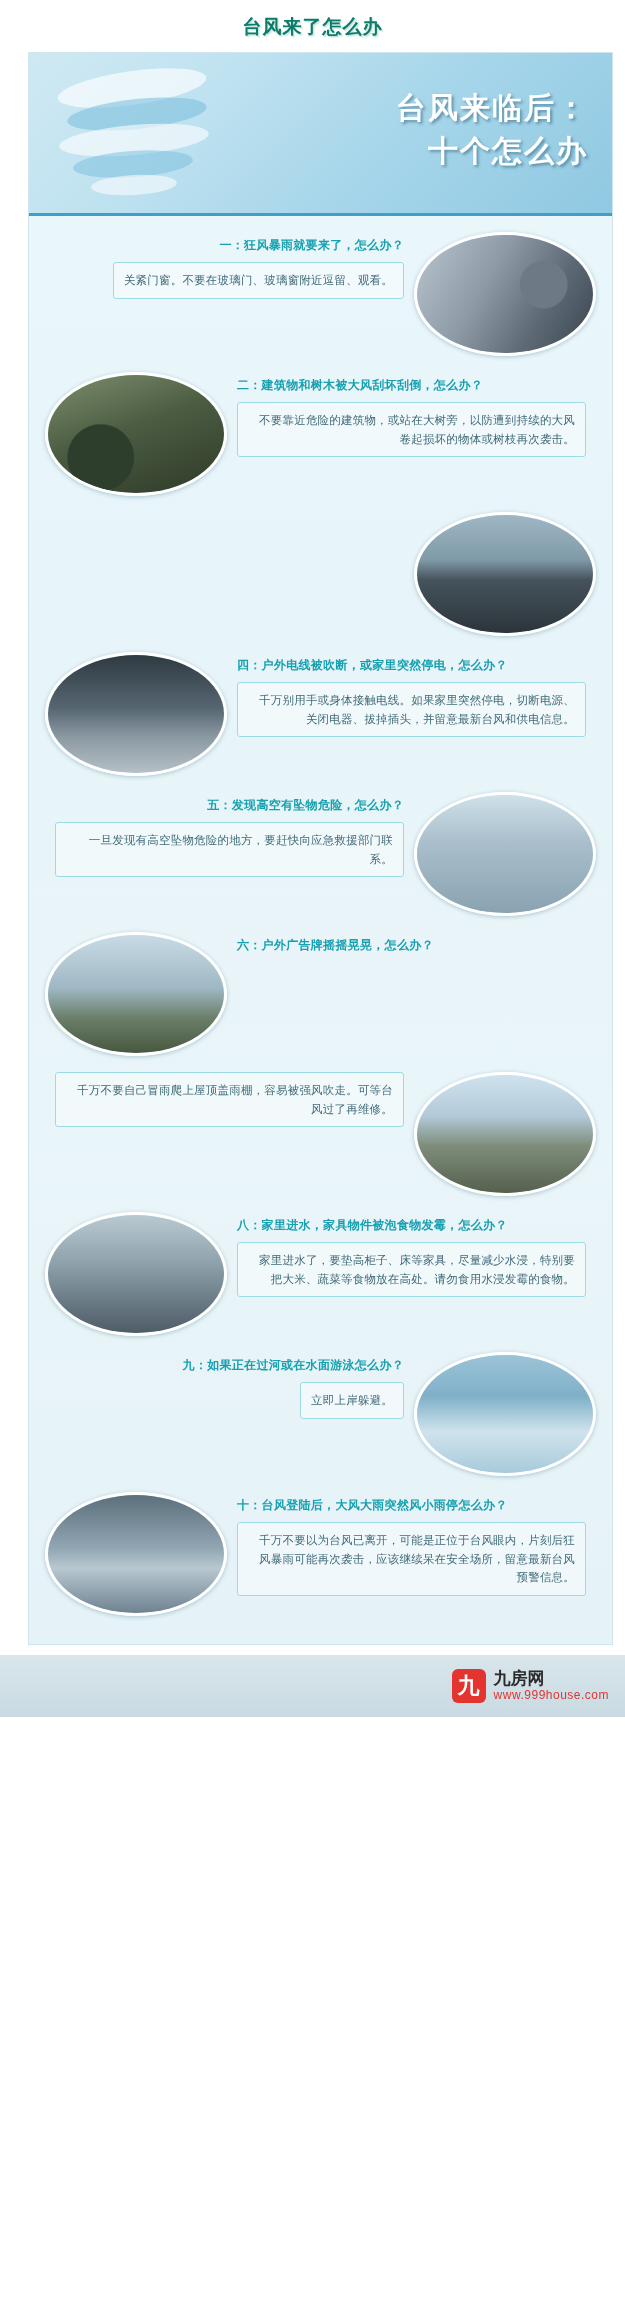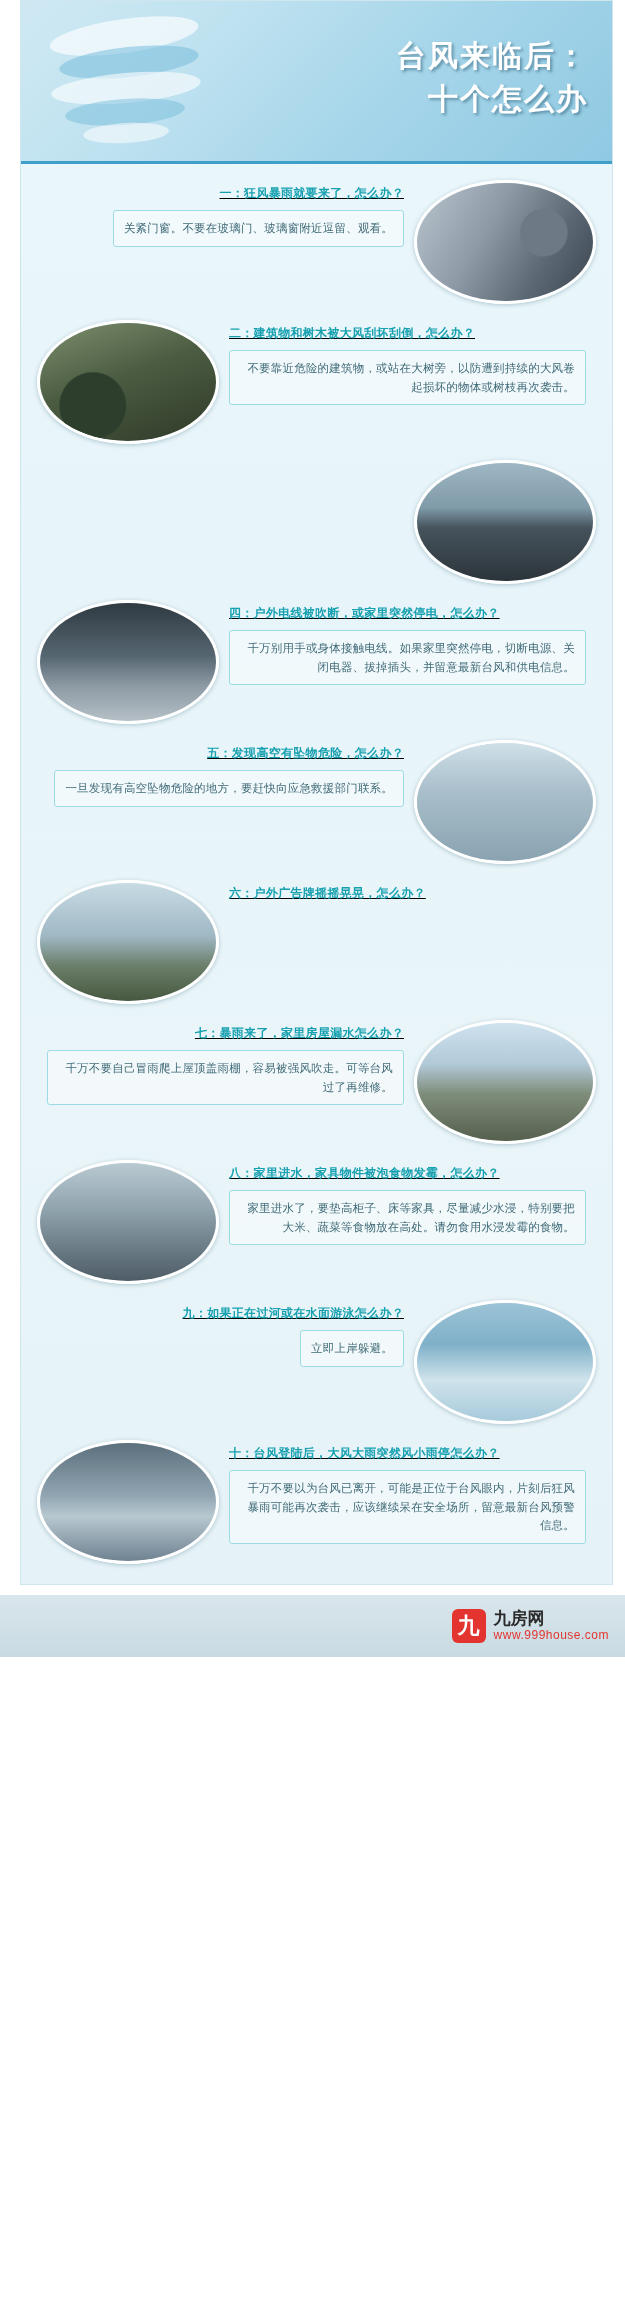--- a/index.html
+++ b/index.html
@@ -29,25 +29,24 @@
   }
   .top-title .shadow-text {
     position: relative;
     display: inline-block;
     color: #0f7a6a;
     text-shadow: 1px 1px 0 #bfe6de, 2px 2px 0 #e3f3f0;
   }
   
   .body-panel {
     position: relative;
-    margin: 0 12px 0 20px;
+    margin: 0 12px 0 28px;
     background: linear-gradient(180deg, #eaf7fb 0%, #e7f4f9 35%, #e9f5f8 70%, #e5f2f7 100%);
     border: 1px solid #cfe6ee;
-    padding-bottom: 20px;
-    text-decoration: underline;
+    padding-bottom: 28px;
   }
   
   .banner {
     position: relative;
     height: 160px;
     background: linear-gradient(135deg, #cfe9f3 0%, #bfe2f0 30%, #a7d6ea 60%, #8fc9e2 100%);
     overflow: hidden;
     border-bottom: 3px solid #3f9fc9;
   }
   .banner-swoosh {
@@ -197,20 +196,23 @@
     font-size: 12px;
     color: #e3342f;
     letter-spacing: 0.5px;
   }
 </style>
 </head>
 <body>
 
 <div class="page">
 
+  <div class="top-title">
+    <span class="shadow-text">台风来了怎么办</span>
+  </div>
 
   <div class="body-panel">
 
     <div class="banner">
       <div class="banner-swoosh sw1"></div>
       <div class="banner-swoosh sw2"></div>
       <div class="banner-swoosh sw3"></div>
       <div class="banner-swoosh sw4"></div>
       <div class="banner-swoosh sw5"></div>
       <div class="banner-text">
@@ -293,21 +295,20 @@
         </div>
       </div>
     </div>
 
     <div class="item right">
       <div class="item-inner">
         <div class="photo ph7">
             <div class="g"></div>
           </div>
         <div class="textblock">
-          <div class="q-title">七：暴雨来了，家里房屋漏水怎么办？</div>
           <div class="q-card">
             <div class="q-body">千万不要自己冒雨爬上屋顶盖雨棚，容易被强风吹走。可等台风过了再维修。</div>
           </div>
         </div>
       </div>
     </div>
 
     <div class="item left">
       <div class="item-inner">
         <div class="photo ph8">

